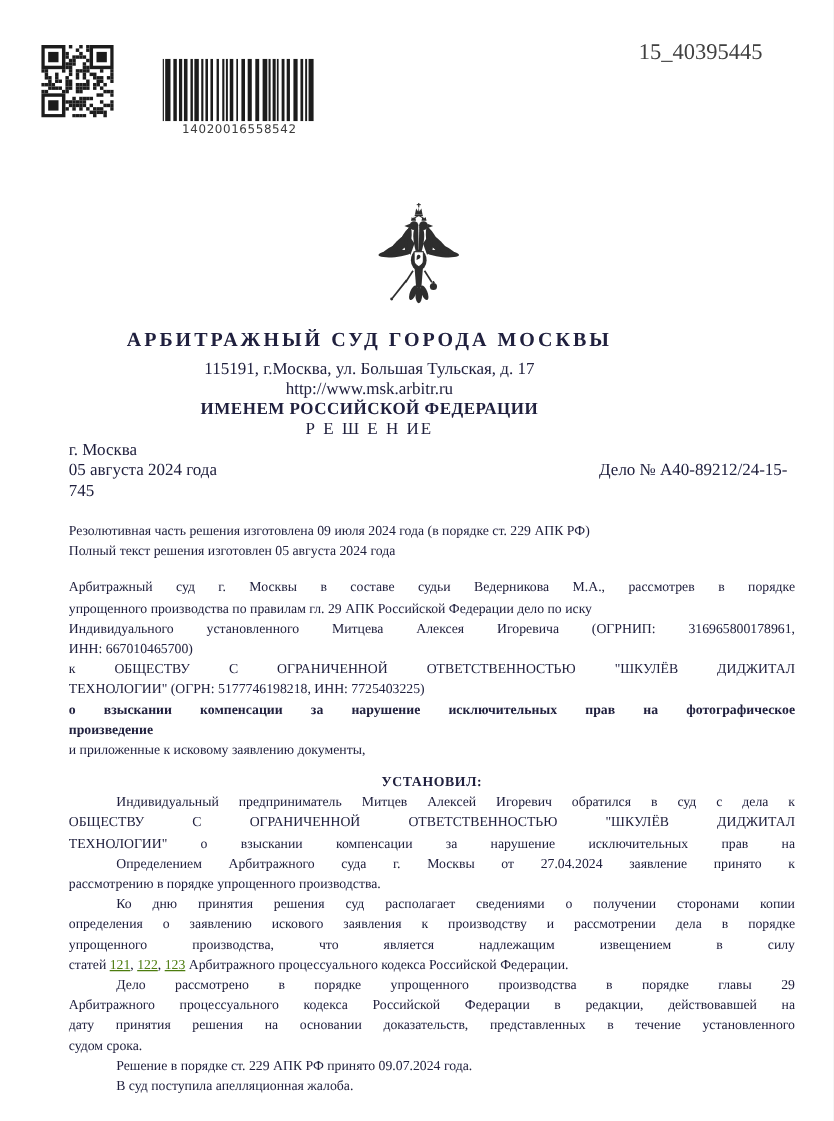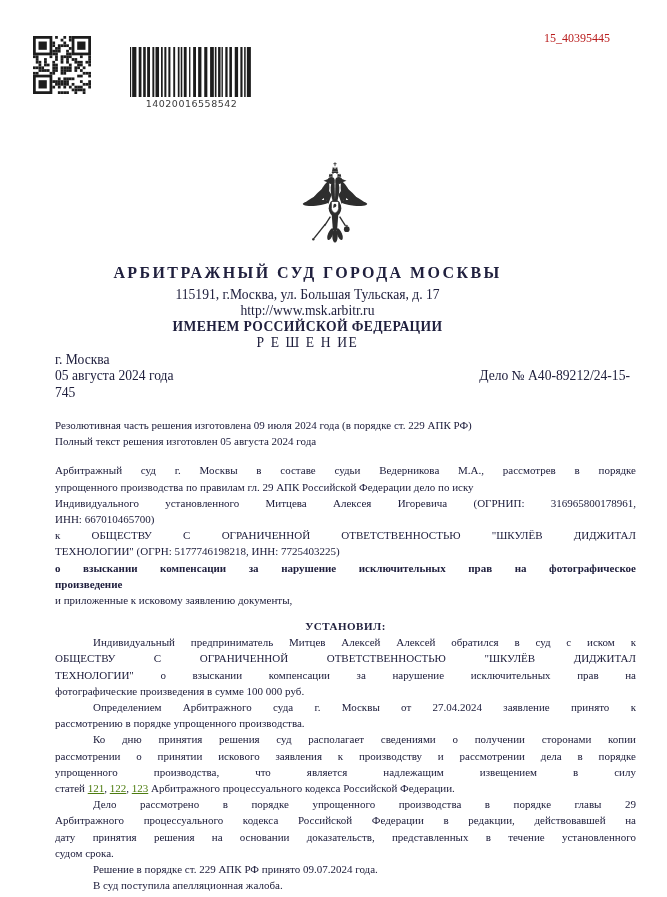--- a/index.html
+++ b/index.html
@@ -11,25 +11,25 @@
     color:#20203e;
     overflow:hidden;
     margin:0 auto;
   }
   .abs{position:absolute;}
   
   .qr{left:33px;top:36px;width:58px;height:58px;}
   .barcode-wrap{left:130px;top:47px;width:123px;}
   .barcode-bars{display:block;width:123px;height:50px;}
   .barcode-number{font-family:"DejaVu Sans",sans-serif;font-size:9.5px;color:#3a3a3a;text-align:center;letter-spacing:.5px;margin-top:1px;}
-  .doc-number{right:57px;top:31px;font-size:12px;color:#b91c1c;}
+  .doc-number{right:57px;top:31px;font-size:18px;color:#404040;}
   
   .emblem{left:293px;top:160px;width:84px;height:98px;}
   
-  .ctr{left:12px;width:591px;text-align:center;white-space:nowrap;}
+  .ctr{left:0;width:591px;text-align:center;white-space:nowrap;}
   .court-title{top:264px;font-size:16px;font-weight:bold;letter-spacing:2.4px;}
   .court-address{top:287px;font-size:13.6px;}
   .court-url{top:303px;font-size:13.6px;}
   .in-name{top:319px;font-size:13.6px;font-weight:bold;letter-spacing:.4px;}
   .decision-title{top:335px;font-size:13.6px;font-weight:normal;letter-spacing:1.6px;}
   
   .meta-city{left:55px;top:352px;font-size:13.6px;}
   .meta-date{left:55px;top:368px;font-size:13.6px;}
   .meta-case{right:37px;top:368px;font-size:13.6px;}
   .meta-case-tail{left:55px;top:385px;font-size:13.6px;}
@@ -298,28 +298,27 @@
       <div class="ln j">Арбитражный суд г. Москвы в составе судьи Ведерникова М.А., рассмотрев в порядке</div>
       <div class="ln">упрощенного производства по правилам гл. 29 АПК Российской Федерации дело по иску</div>
       <div class="ln j">Индивидуального установленного Митцева Алексея Игоревича (ОГРНИП: 316965800178961,</div>
       <div class="ln">ИНН: 667010465700)</div>
       <div class="ln j">к ОБЩЕСТВУ С ОГРАНИЧЕННОЙ ОТВЕТСТВЕННОСТЬЮ "ШКУЛЁВ ДИДЖИТАЛ</div>
       <div class="ln">ТЕХНОЛОГИИ" (ОГРН: 5177746198218, ИНН: 7725403225)</div>
       <div class="ln j b">о взыскании компенсации за нарушение исключительных прав на фотографическое</div>
       <div class="ln b">произведение</div>
       <div class="ln">и приложенные к исковому заявлению документы,</div>
       <div class="heading">УСТАНОВИЛ:</div>
-      <div class="ln j ind">Индивидуальный предприниматель Митцев Алексей Алексей обратился в суд с иском к</div>
+      <div class="ln j ind">Индивидуальный предприниматель Митцев Алексей Игоревич обратился в суд с дела к</div>
       <div class="ln j">ОБЩЕСТВУ С ОГРАНИЧЕННОЙ ОТВЕТСТВЕННОСТЬЮ "ШКУЛЁВ ДИДЖИТАЛ</div>
       <div class="ln j">ТЕХНОЛОГИИ" о взыскании компенсации за нарушение исключительных прав на</div>
-      <div class="ln">фотографические произведения в сумме 100 000 руб.</div>
       <div class="ln j ind">Определением Арбитражного суда г. Москвы от 27.04.2024 заявление принято к</div>
       <div class="ln">рассмотрению в порядке упрощенного производства.</div>
       <div class="ln j ind">Ко дню принятия решения суд располагает сведениями о получении сторонами копии</div>
-      <div class="ln j">рассмотрении о принятии искового заявления к производству и рассмотрении дела в порядке</div>
+      <div class="ln j">определения о заявлению искового заявления к производству и рассмотрении дела в порядке</div>
       <div class="ln j">упрощенного производства, что является надлежащим извещением в силу</div>
       <div class="ln"><span>статей </span><a class="statute" href="#">121</a><span>, </span><a class="statute" href="#">122</a><span>, </span><a class="statute" href="#">123</a><span> Арбитражного процессуального кодекса Российской Федерации.</span></div>
       <div class="ln j ind">Дело рассмотрено в порядке упрощенного производства в порядке главы 29</div>
       <div class="ln j">Арбитражного процессуального кодекса Российской Федерации в редакции, действовавшей на</div>
       <div class="ln j">дату принятия решения на основании доказательств, представленных в течение установленного</div>
       <div class="ln">судом срока.</div>
       <div class="ln ind">Решение в порядке ст. 229 АПК РФ принято 09.07.2024 года.</div>
       <div class="ln ind">В суд поступила апелляционная жалоба.</div>
     </div>
 

